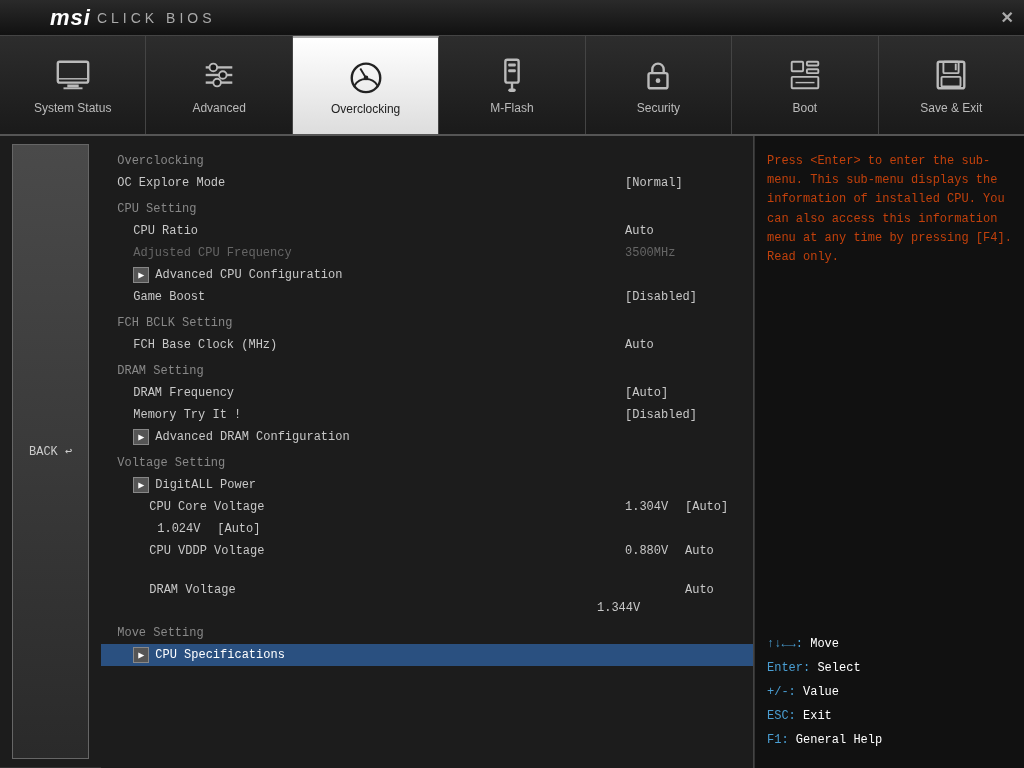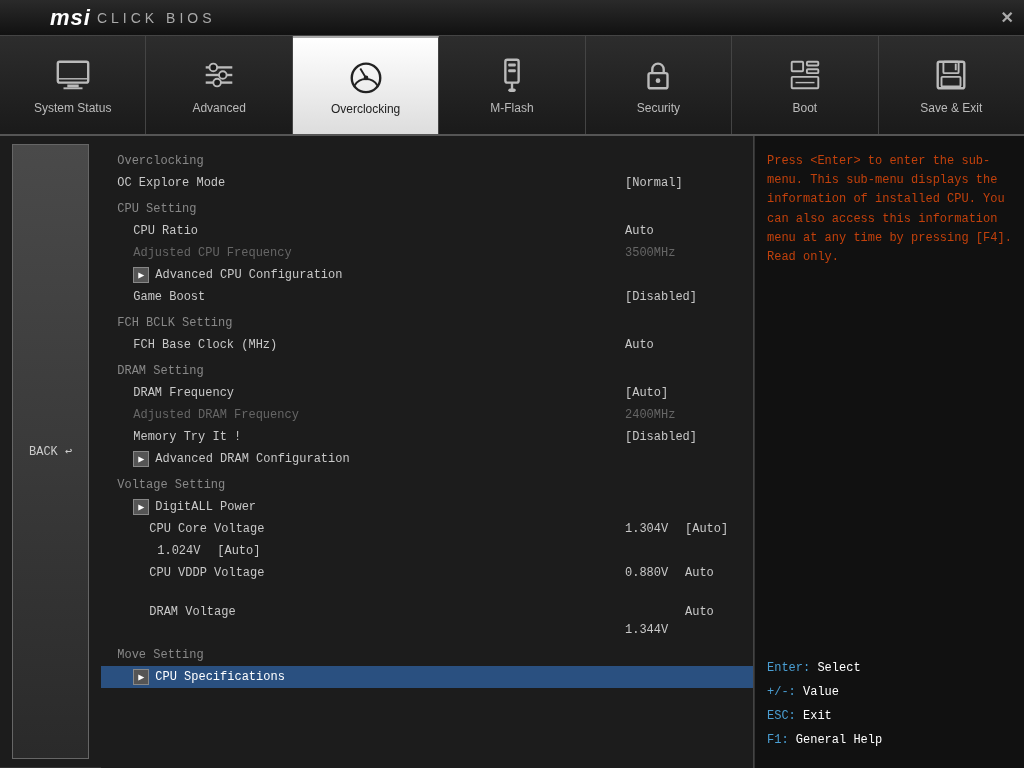--- a/index.html
+++ b/index.html
@@ -360,24 +360,20 @@
         <span class="setting-value">Auto</span>
       </div>
 
       <div class="section-header">DRAM Setting</div>
 
       <div class="setting-row indent">
         <span class="setting-name">DRAM Frequency</span>
         <span class="setting-value">[Auto]</span>
       </div>
 
-      <div class="setting-row indent grayed">
-        <span class="setting-name">Adjusted DRAM Frequency</span>
-        <span class="setting-value">2400MHz</span>
-      </div>
 
       <div class="setting-row indent">
         <span class="setting-name">Memory Try It !</span>
         <span class="setting-value">[Disabled]</span>
       </div>
 
       <div class="setting-row indent">
         <span class="sub-arrow">▶</span>
         <span class="setting-name">Advanced DRAM Configuration</span>
       </div>
@@ -399,40 +395,43 @@
         <span class="setting-value" style="min-width:60px;">1.024V</span>
         <span class="setting-value" style="min-width:60px;">[Auto]</span>
       </div>
 
       <div class="setting-row" style="padding-left: 48px;">
         <span class="setting-name">CPU VDDP Voltage</span>
         <span class="setting-value" style="min-width:60px;">0.880V</span>
         <span class="setting-value" style="min-width:60px;">Auto</span>
       </div>
 
-      <div class="setting-row" style="padding-left: 48px;">
+      <div class="setting-row" style="padding-left: 48px; gap: 28px;">
         <span class="setting-name">DRAM Voltage</span>
         <span class="setting-value" style="min-width:60px;margin-top:36px;">1.344V</span>
         <span class="setting-value" style="min-width:60px;">Auto</span>
       </div>
 
       <div class="section-header">Move Setting</div>
 
       <div class="setting-row indent highlighted">
         <span class="sub-arrow">▶</span>
         <span class="setting-name">CPU Specifications</span>
       </div>
 
     </div>
   </div>
 
   <div id="right-panel">
     <div id="help-text">Press &lt;Enter&gt; to enter the sub-menu. This sub-menu displays the information of installed CPU. You can also access this information menu at any time by pressing [F4]. Read only.</div>
     <div id="key-hints">
       <div class="key-hint-line">
+        <span class="key">↑↓←→:</span><span> Move</span>
+      </div>
+      <div class="key-hint-line">
         <span class="key">Enter:</span><span> Select</span>
       </div>
       <div class="key-hint-line">
         <span class="key">+/-:</span><span> Value</span>
       </div>
       <div class="key-hint-line">
         <span class="key">ESC:</span><span> Exit</span>
       </div>
       <div class="key-hint-line">
         <span class="key">F1:</span><span> General Help</span>

